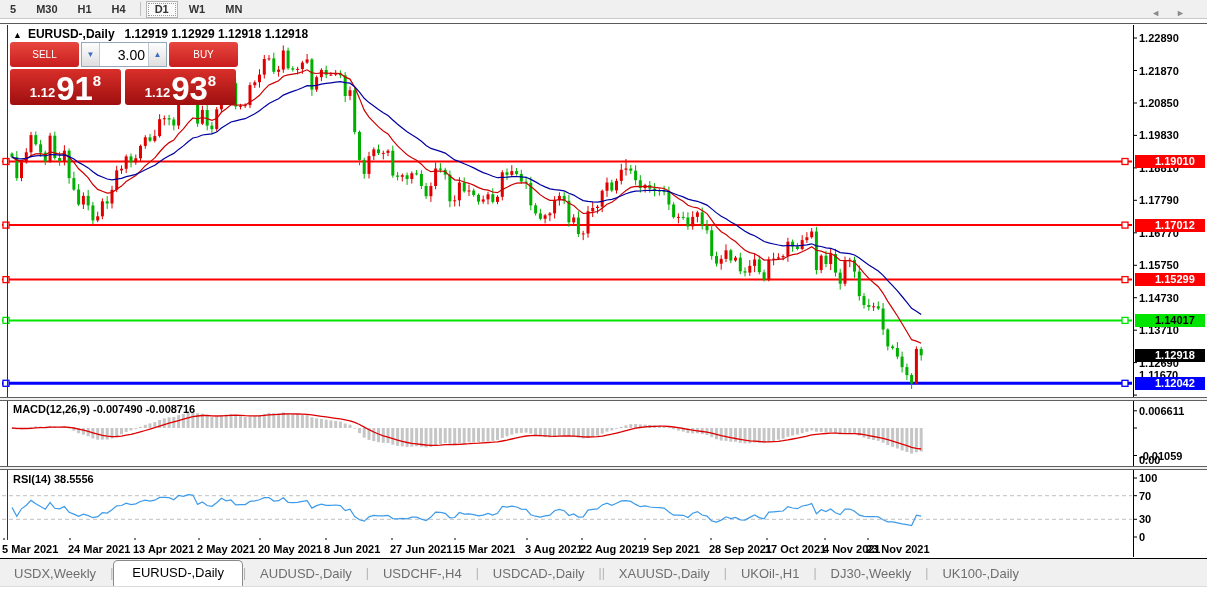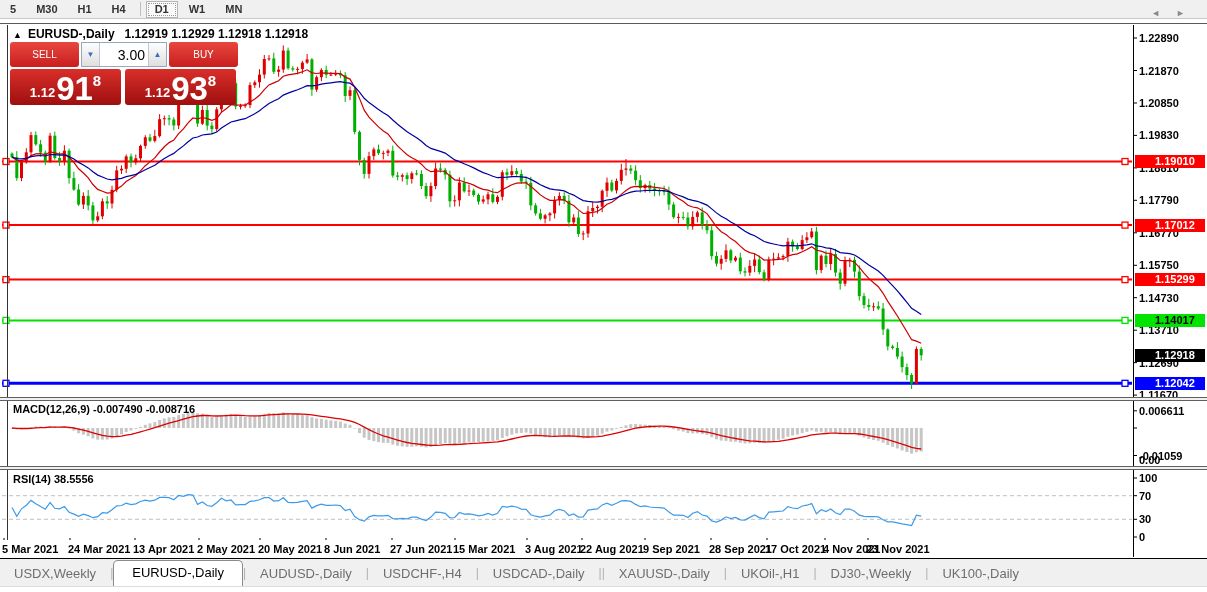--- a/index.html
+++ b/index.html
@@ -753,21 +753,21 @@
       <div class="axis-tick" style="top: 65px;">1.21870</div>
       <div class="axis-tick" style="top: 97px;">1.20850</div>
       <div class="axis-tick" style="top: 129px;">1.19830</div>
       <div class="axis-tick" style="top: 162px;">1.18810</div>
       <div class="axis-tick" style="top: 194px;">1.17790</div>
       <div class="axis-tick" style="top: 227px;">1.16770</div>
       <div class="axis-tick" style="top: 259px;">1.15750</div>
       <div class="axis-tick" style="top: 292px;">1.14730</div>
       <div class="axis-tick" style="top: 324px;">1.13710</div>
       <div class="axis-tick" style="top: 357px;">1.12690</div>
-      <div class="axis-tick" style="top: 389px;">1.11670</div>
+      <div class="axis-tick" style="top: 369px;">1.11670</div>
       <div class="lvl-label" style="top: 155px; background: rgb(255, 0, 0); color: rgb(255, 255, 255);">1.19010</div>
       <div class="lvl-label" style="top: 219px; background: rgb(255, 0, 0); color: rgb(255, 255, 255);">1.17012</div>
       <div class="lvl-label" style="top: 273px; background: rgb(255, 0, 0); color: rgb(255, 255, 255);">1.15299</div>
       <div class="lvl-label" style="top: 314px; background: rgb(0, 228, 0); color: rgb(0, 0, 0);">1.14017</div>
       <div class="lvl-label" style="top: 377px; background: rgb(0, 0, 255); color: rgb(255, 255, 255);">1.12042</div>
       <div class="lvl-label" style="top: 349px; background: rgb(0, 0, 0); color: rgb(255, 255, 255);">1.12918</div>
     </div>
   <div id="macd-axis">
       <div class="ind-tick" style="top: 405px;">0.006611</div>
       <div class="ind-tick" style="top: 422px; margin-top: 32px;">0.00</div>

